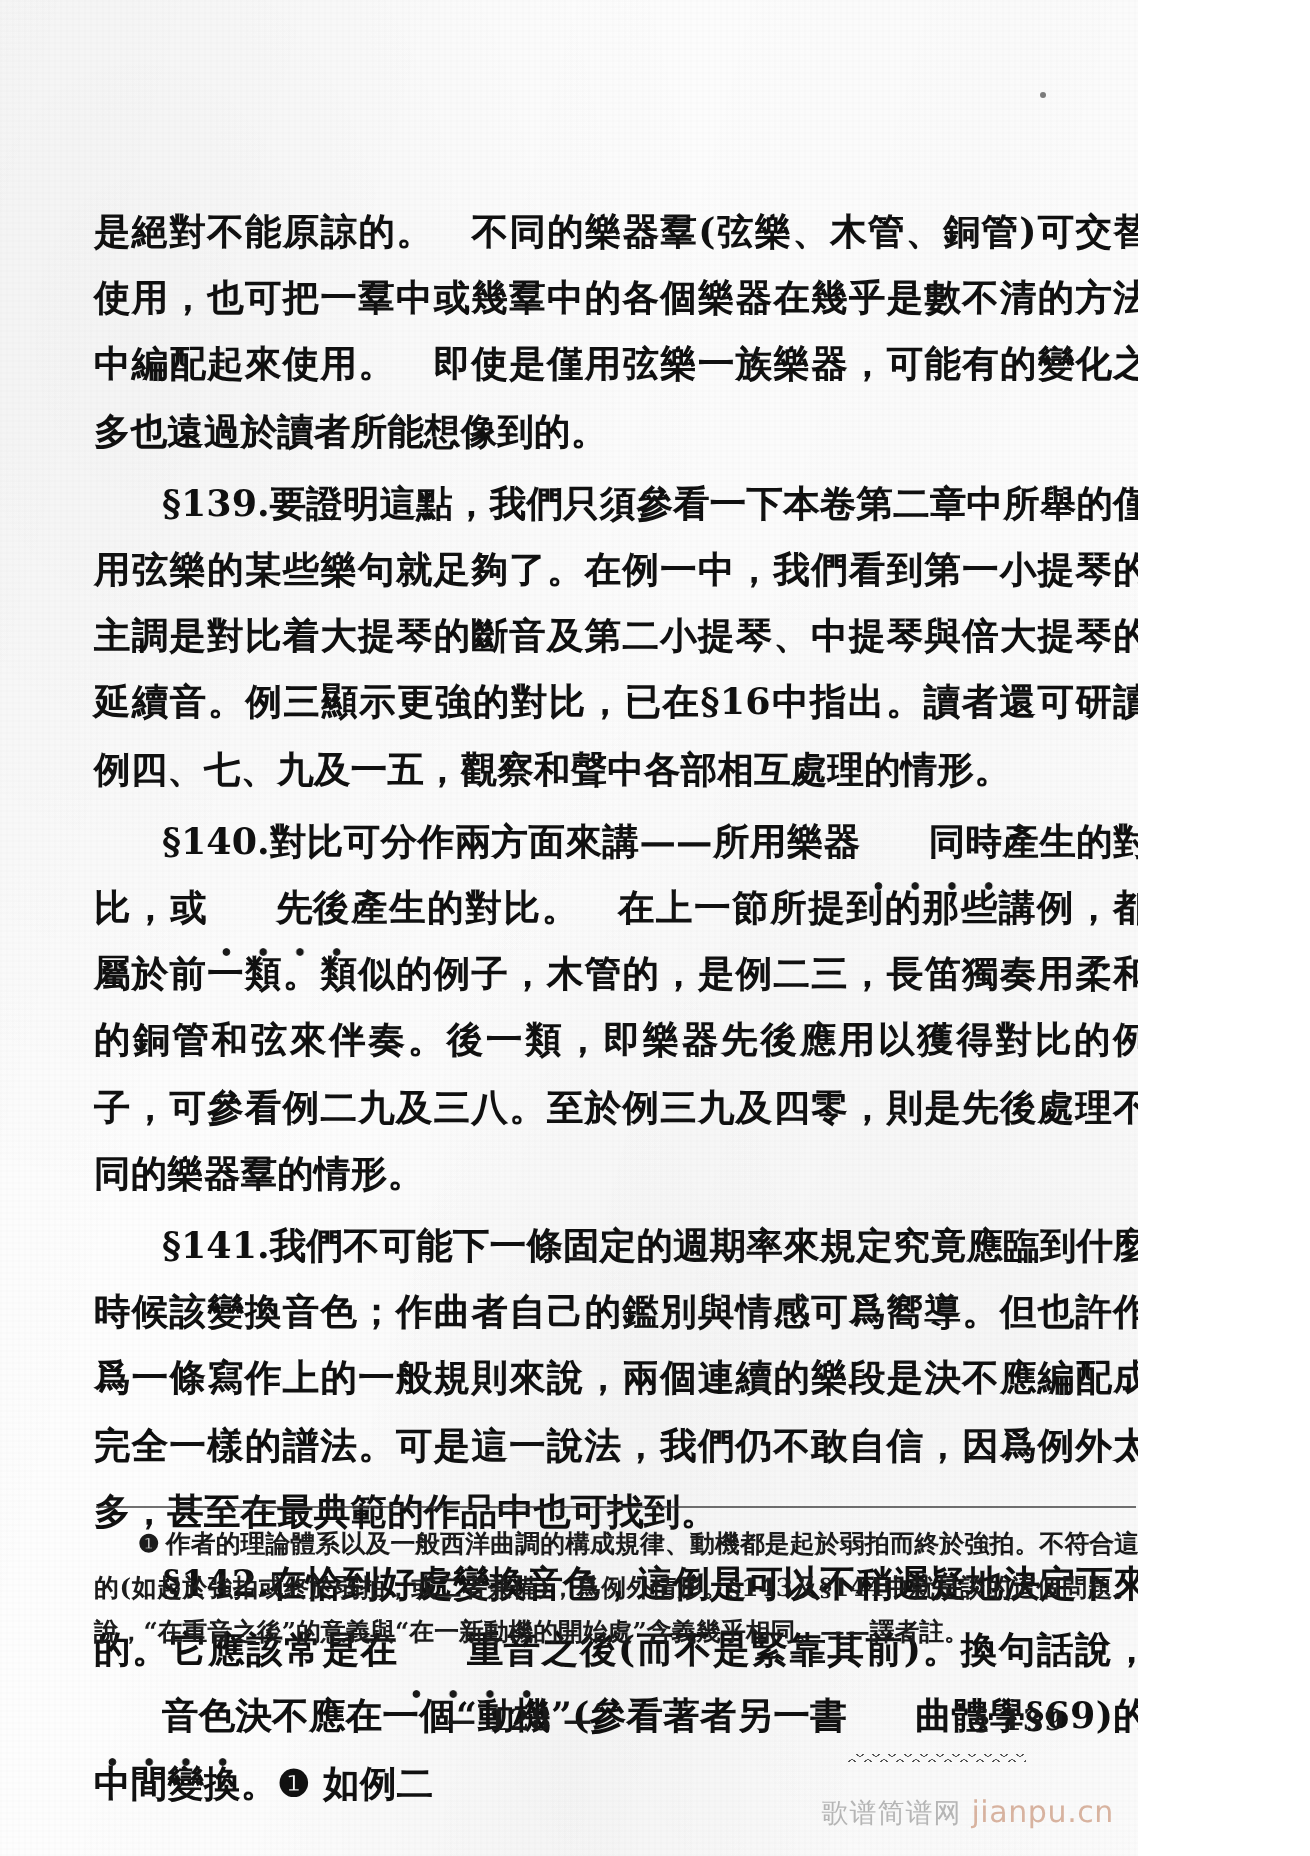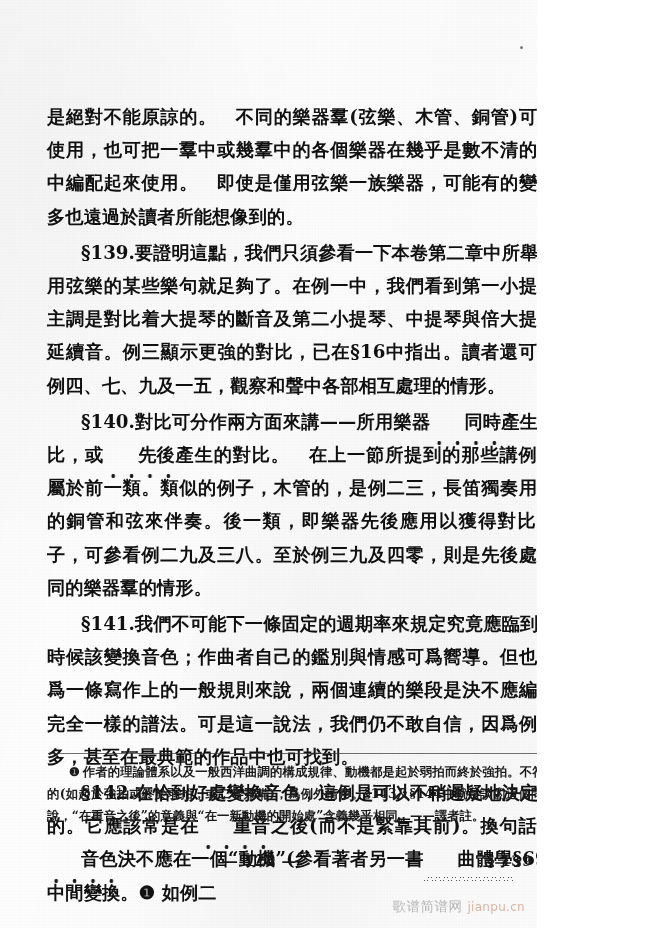--- a/index.html
+++ b/index.html
@@ -10,20 +10,21 @@
   body {
     font-family: "DejaVu Serif", "Liberation Serif", serif;
   }
 
   #page {
     position: relative;
     width: 537px;
     height: 928px;
     overflow: hidden;
     background: #fdfdfd;
+    padding-left: 32px;
   }
 
   
   #page::before {
     content: "";
     position: absolute;
     inset: 0;
     pointer-events: none;
     background:
       radial-gradient(ellipse at 12% 18%, rgba(0,0,0,0.030) 0%, rgba(0,0,0,0) 42%),
@@ -187,21 +188,21 @@
     gap: 5px;
     opacity: 0.62;
   }
   #watermark .wm-cn {
     font-size: 13.5px;
     color: #8d8d8d;
     font-family: "DejaVu Sans", "Liberation Sans", sans-serif;
     letter-spacing: 0.5px;
   }
   #watermark .wm-en {
-    font-size: 12px;
+    font-size: 15px;
     color: #c4896a;
     font-family: "DejaVu Sans", "Liberation Sans", sans-serif;
     letter-spacing: 0.3px;
   }
 
   
   .artifact {
     position: absolute;
     z-index: 5;
     background: #141414;

